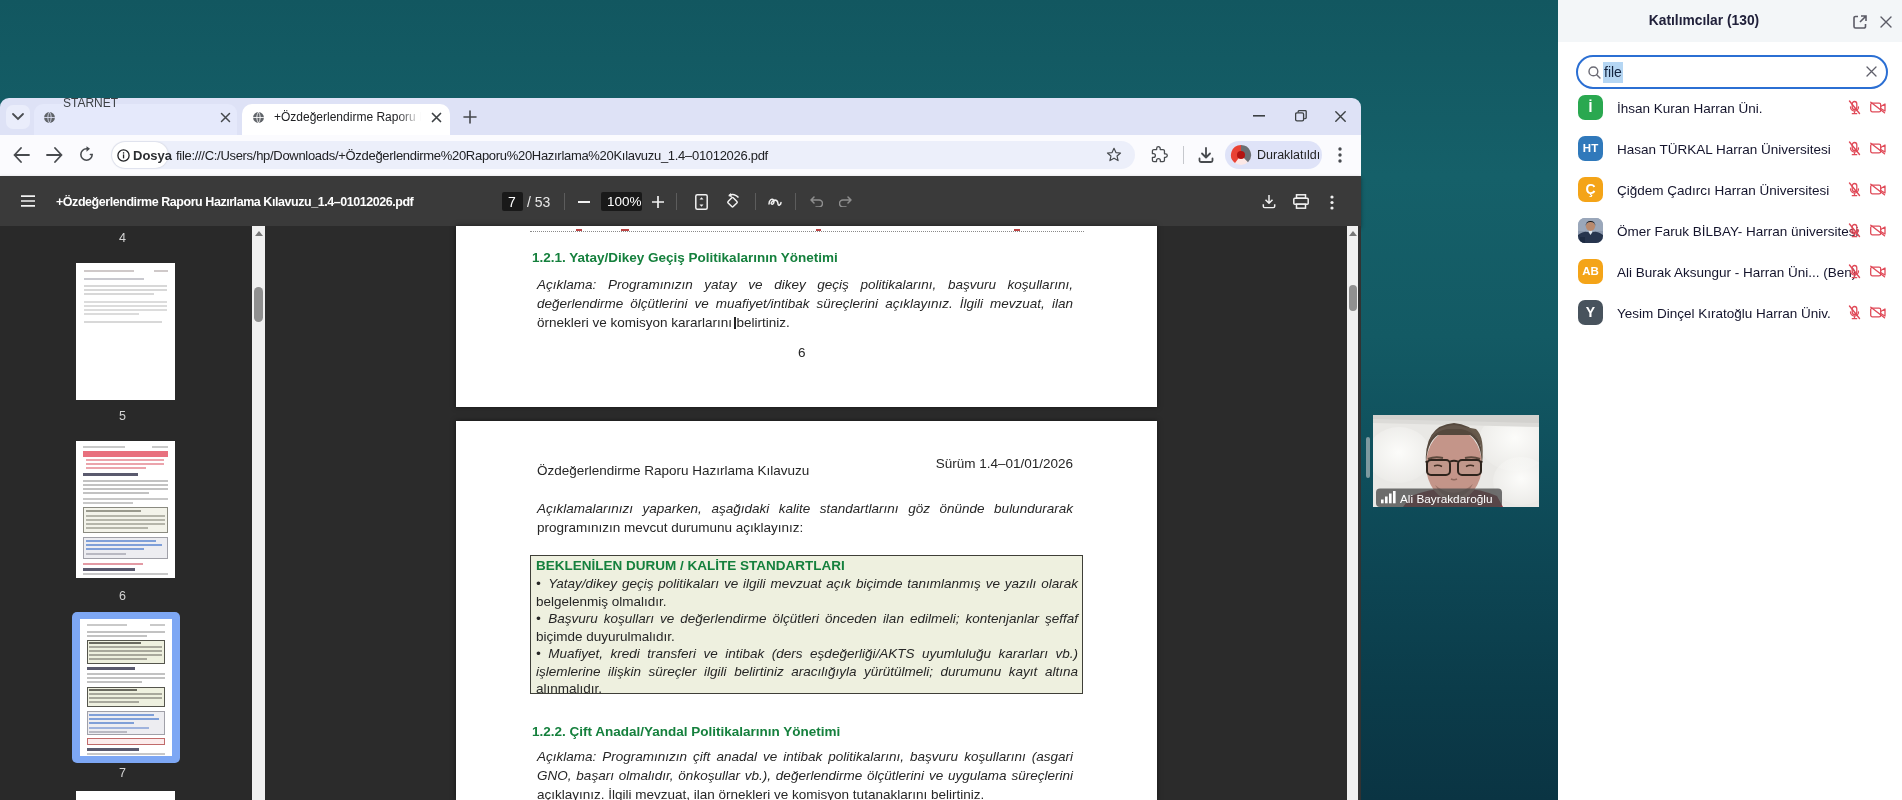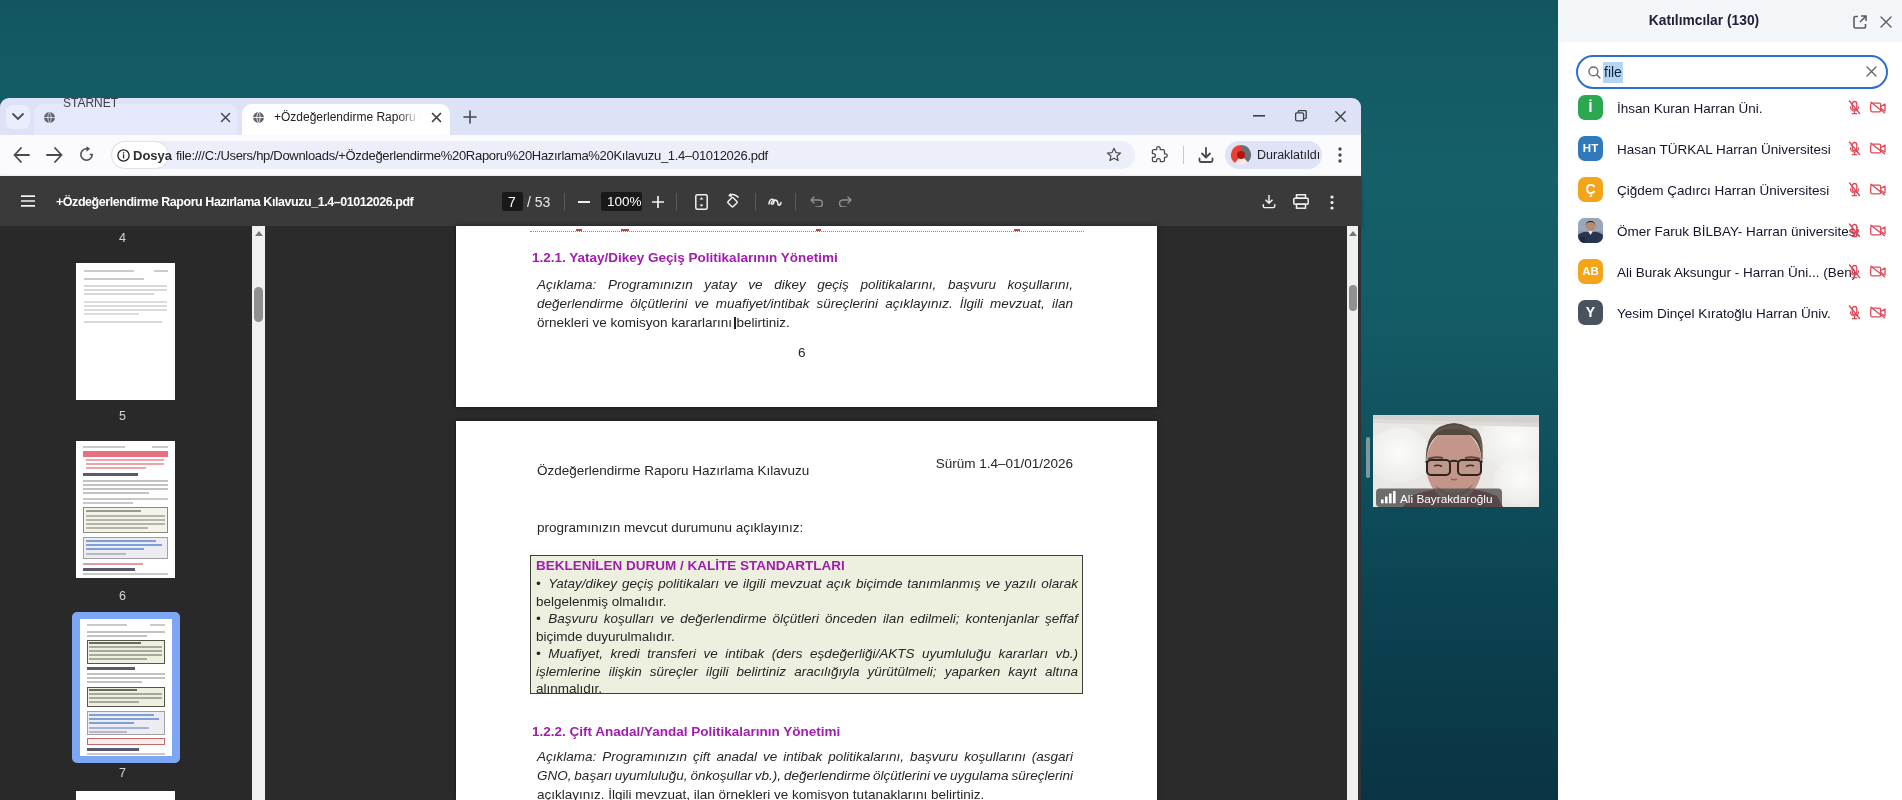--- a/index.html
+++ b/index.html
@@ -238,21 +238,21 @@
 <div class="abs" style="left:252px;top:226px;width:13px;height:574px;background:#f0f0f0;"></div>
 <div class="abs" style="left:252px;top:226px;width:13px;height:14px;background:#f0f0f0;"></div>
 <svg class="abs" style="left:255px;top:231px" width="8" height="5" viewBox="0 0 8 5">
     <path d="M4 0 L8 5 H0 Z" fill="#777"></path>
   </svg>
 <div class="abs" style="left:254px;top:287px;width:9px;height:35px;background:#8f8f8f;border-radius:5px;"></div>
 <style>
   .pg { position:absolute; background:#fff; }
   .jl { display:flex; justify-content:space-between; position:absolute;font-style:italic; }
   .pdftxt { font-size:13.5px; color:#262626; }
-  .pdfb { font-size:13.5px; font-weight:bold; color:#a21caf; }
+  .pdfb { font-size:13.5px; font-weight:bold; color:#15803d; }
 </style>
 
 <div class="pg" style="left:456px;top:226px;width:701px;height:181px;box-shadow:0 0 5px rgba(0,0,0,0.5);">
   <div class="abs" style="left:74px;top:2px;width:554px;height:4px;border-bottom:1px dotted #8a8a8a;"></div>
   <div class="abs" style="left:120px;top:3px;width:6px;height:2px;background:#b44;"></div>
   <div class="abs" style="left:165px;top:3px;width:8px;height:2px;background:#b44;"></div>
   <div class="abs" style="left:360px;top:3px;width:5px;height:2px;background:#b44;"></div>
   <div class="abs" style="left:558px;top:3px;width:6px;height:2px;background:#b44;"></div>
   <div class="pdfb abs" style="left:76px;top:24px;">1.2.1. Yatay/Dikey Geçiş Politikalarının Yönetimi</div>
   <div class="jl pdftxt" style="left:81px;top:51px;width:536px;">
@@ -277,20 +277,30 @@
       <span>mevzuat,</span>
       <span>ilan</span>
     </div>
   <div class="pdftxt abs" style="left:81px;top:89px;">örnekleri ve komisyon kararlarını<span style="display:inline-block;width:1.5px;height:12px;background:#222;margin:0 1px -2px 2px;"></span>belirtiniz.</div>
   <div class="pdftxt abs" style="left:342px;top:119px;">6</div>
 </div>
 
 <div class="pg" style="left:456px;top:421px;width:701px;height:379px;box-shadow:0 0 5px rgba(0,0,0,0.5);">
   <div class="pdftxt abs" style="left:81px;top:35px;margin-top:7px;">Özdeğerlendirme Raporu Hazırlama Kılavuzu</div>
   <div class="pdftxt abs" style="left:417px;top:35px;width:200px;text-align:right;">Sürüm 1.4–01/01/2026</div>
+  <div class="jl pdftxt" style="left:81px;top:80px;width:536px;">
+      <span>Açıklamalarınızı</span>
+      <span>yaparken,</span>
+      <span>aşağıdaki</span>
+      <span>kalite</span>
+      <span>standartlarını</span>
+      <span>göz</span>
+      <span>önünde</span>
+      <span>bulundurarak</span>
+    </div>
   <div class="pdftxt abs" style="left:81px;top:99px;">programınızın mevcut durumunu açıklayınız:</div>
   <div class="abs" style="left:74px;top:134px;width:553px;height:139px;background:#eef0df;border:1px solid #3f3f38;"></div>
   <div class="pdfb abs" style="left:80px;top:137px;">BEKLENİLEN DURUM / KALİTE STANDARTLARI</div>
   <div class="jl pdftxt" style="left:80px;top:155px;width:542px;justify-content:space-between;">
       <span>•&nbsp;&nbsp;Yatay/dikey</span>
       <span>geçiş</span>
       <span>politikaları</span>
       <span>ve</span>
       <span>ilgili</span>
       <span>mevzuat</span>
@@ -328,42 +338,42 @@
       <span>vb.)</span>
     </div>
   <div class="jl pdftxt" style="left:80px;top:243px;width:542px;">
       <span>işlemlerine</span>
       <span>ilişkin</span>
       <span>süreçler</span>
       <span>ilgili</span>
       <span>belirtiniz</span>
       <span>aracılığıyla</span>
       <span>yürütülmeli;</span>
-      <span>yaparken</span>
+      <span>durumunu</span>
       <span>kayıt</span>
       <span>altına</span>
     </div>
   <div class="pdftxt abs" style="left:80px;top:260px;">alınmalıdır.</div>
   <div class="pdfb abs" style="left:76px;top:303px;">1.2.2. Çift Anadal/Yandal Politikalarının Yönetimi</div>
   <div class="jl pdftxt" style="left:81px;top:328px;width:536px;">
       <span>Açıklama:</span>
       <span>Programınızın</span>
       <span>çift</span>
       <span>anadal</span>
       <span>ve</span>
       <span>intibak</span>
       <span>politikalarını,</span>
       <span>başvuru</span>
       <span>koşullarını</span>
       <span>(asgari</span>
     </div>
   <div class="jl pdftxt" style="left:81px;top:347px;width:536px;">
       <span>GNO,</span>
       <span>başarı</span>
-      <span>uyumluluğu,</span>
+      <span>olmalıdır,</span>
       <span>önkoşullar</span>
       <span>vb.),</span>
       <span>değerlendirme</span>
       <span>ölçütlerini</span>
       <span>ve</span>
       <span>uygulama</span>
       <span>süreçlerini</span>
     </div>
   <div class="pdftxt abs" style="left:81px;top:366px;">açıklayınız. İlgili mevzuat, ilan örnekleri ve komisyon tutanaklarını belirtiniz.</div>
 </div>

